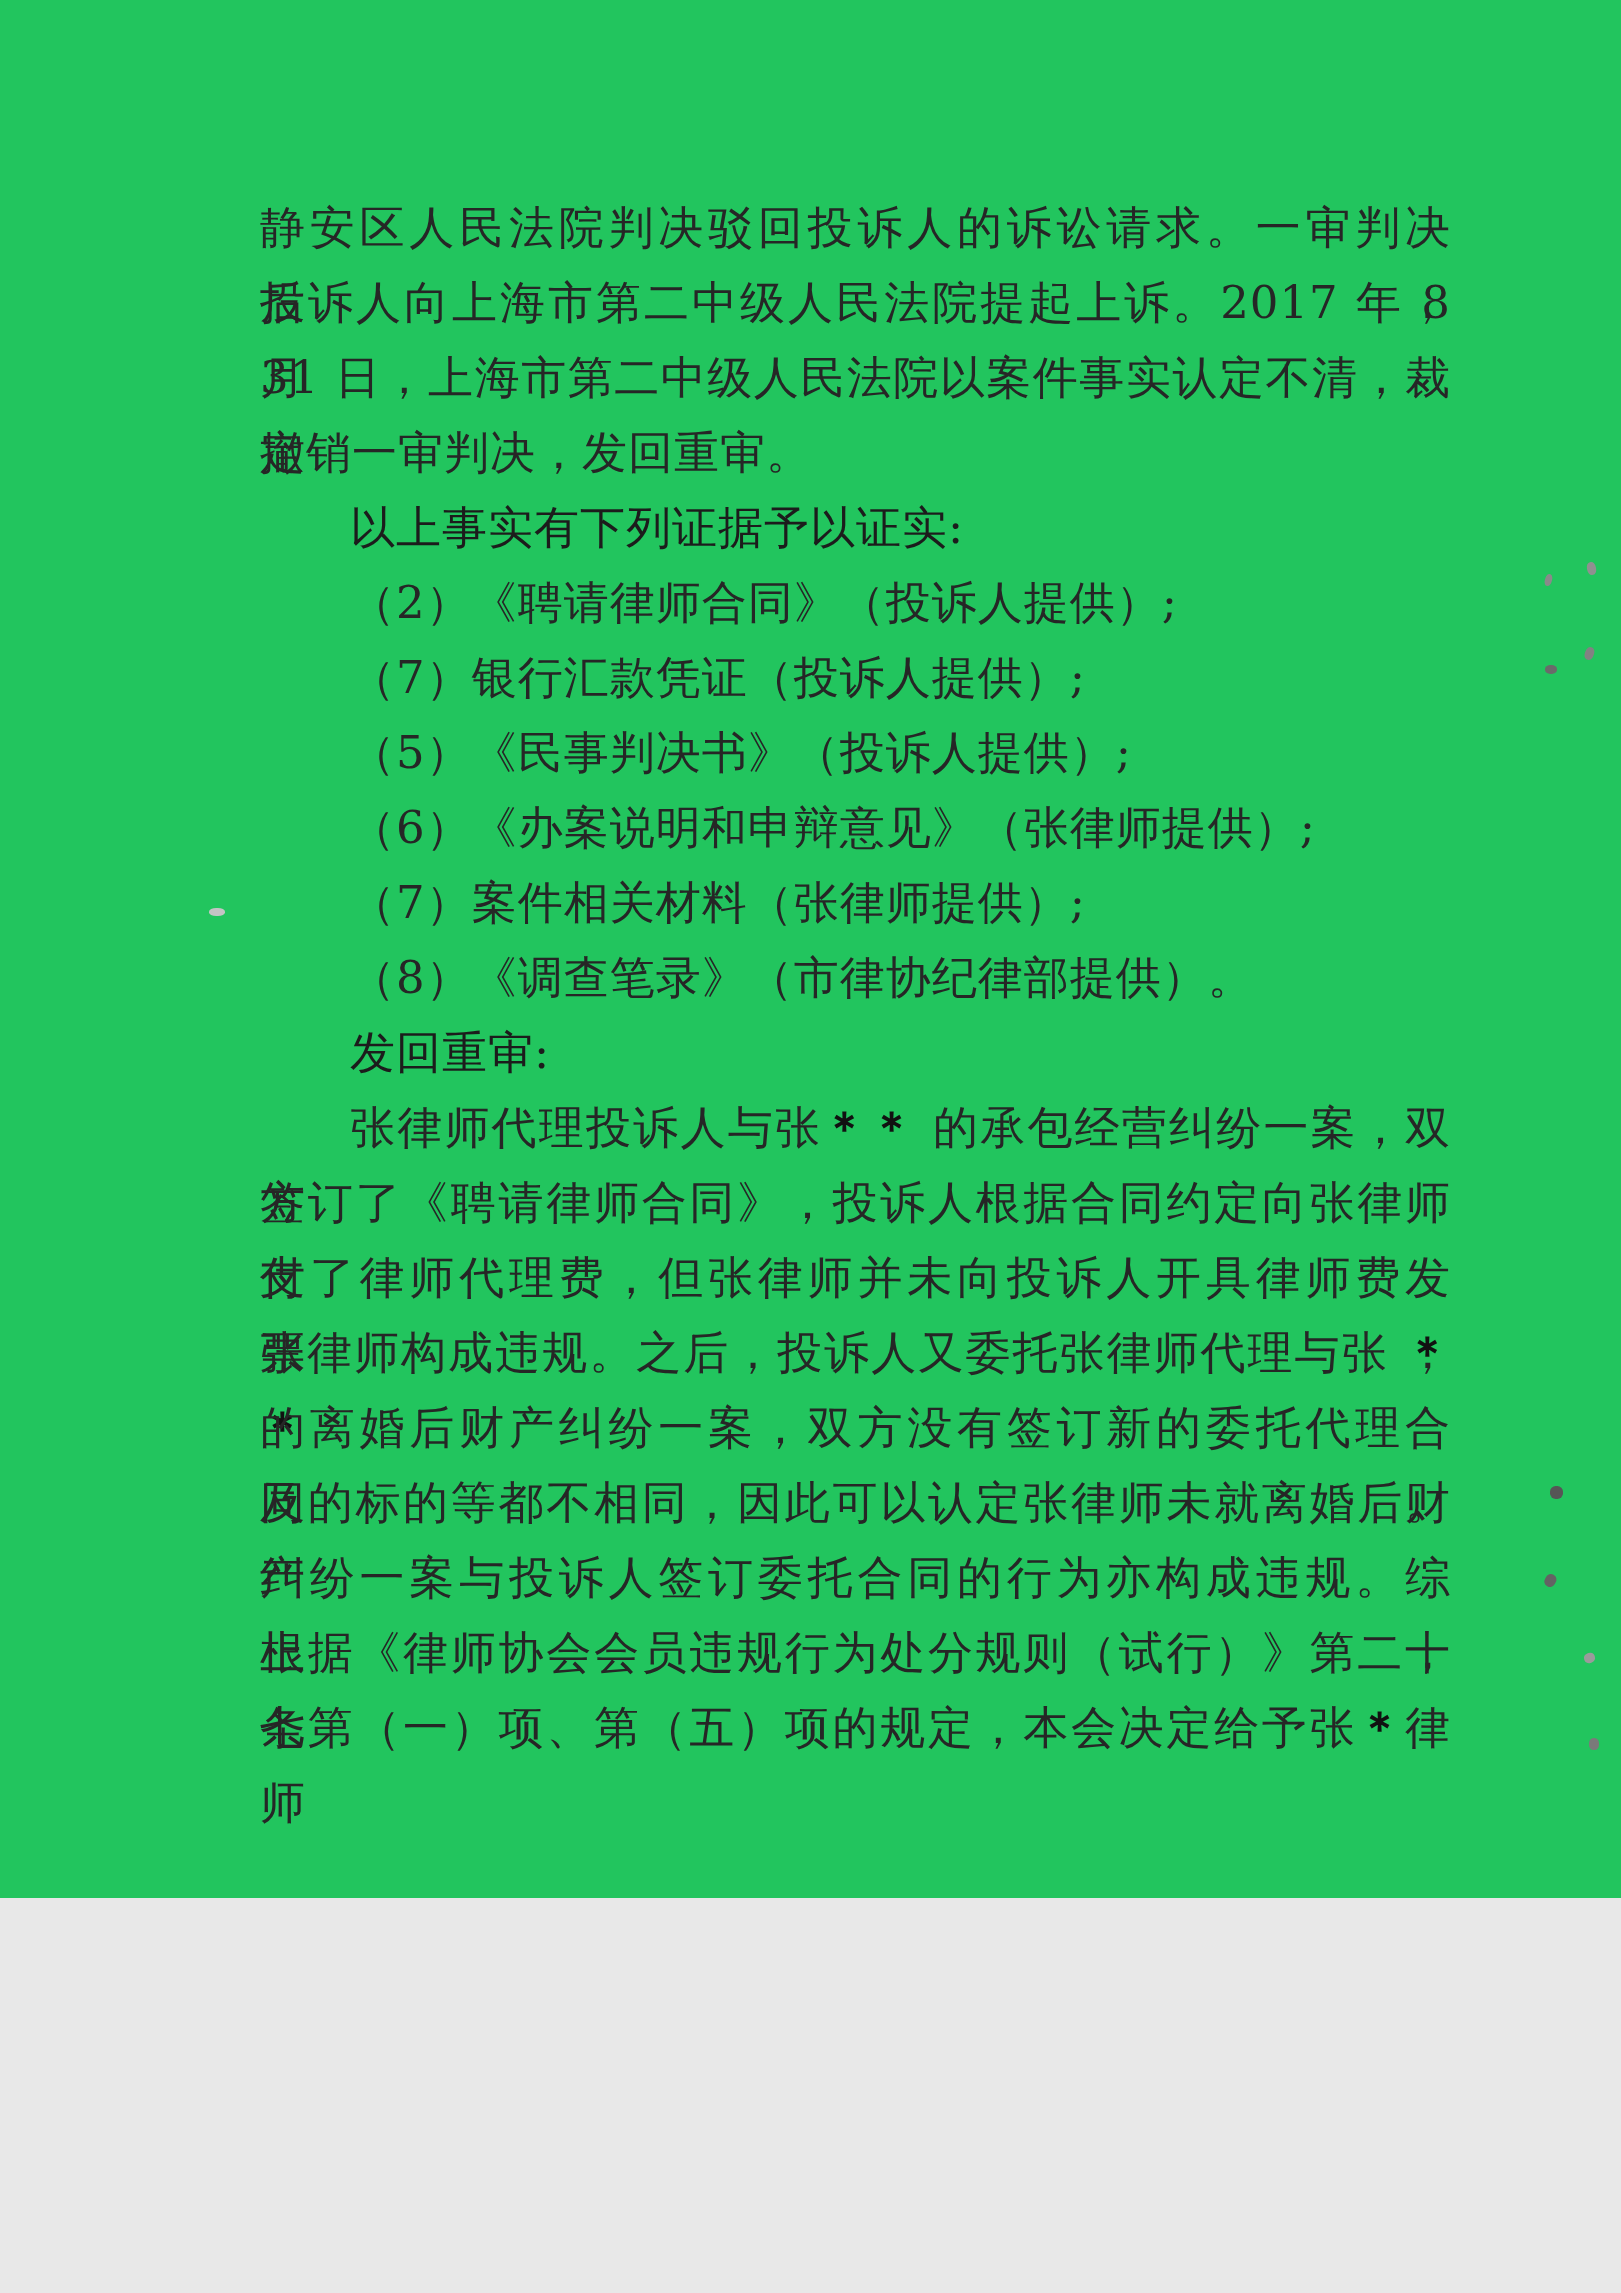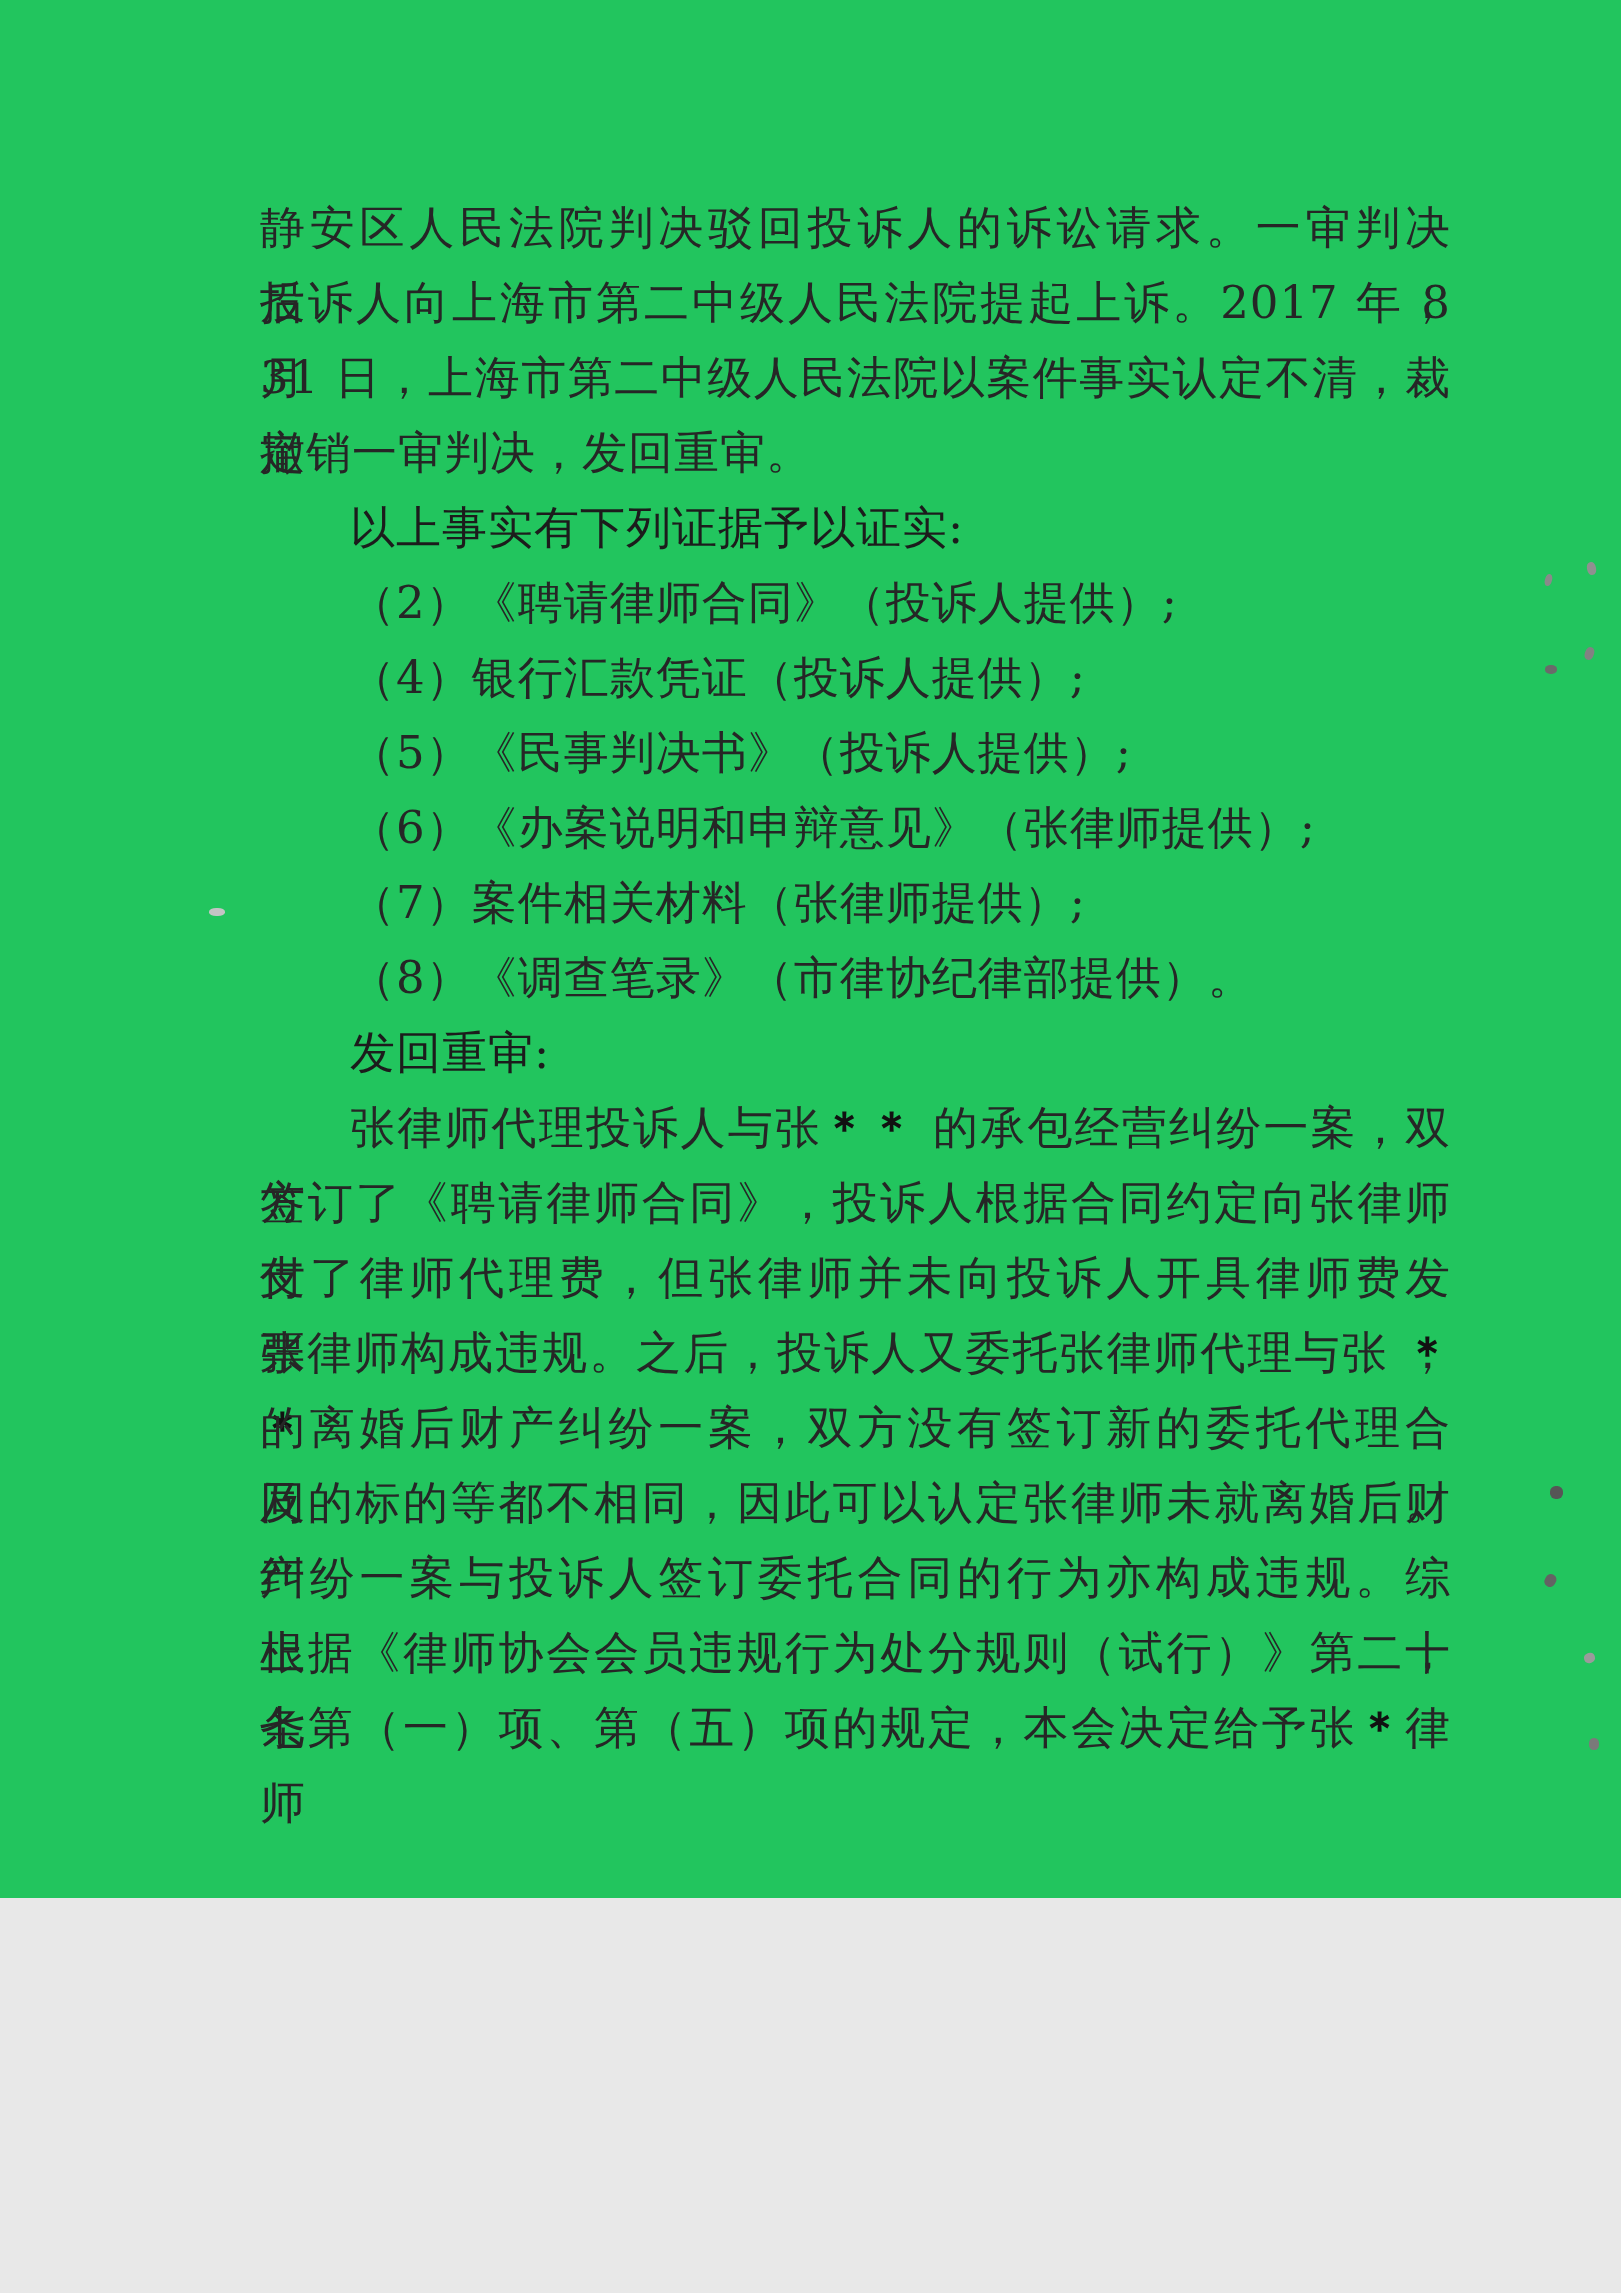--- a/index.html
+++ b/index.html
@@ -77,21 +77,21 @@
 <body>
 
 <div class="page">
   <div class="doc-body" id="doc-body">
       <div class="line flush fill"><span>静安区人民法院判决驳回投诉人的诉讼请求。一审判决后，</span></div>
       <div class="line flush fill"><span>投诉人向上海市第二中级人民法院提起上诉。2017 年 8 月</span></div>
       <div class="line flush fill"><span>31 日，上海市第二中级人民法院以案件事实认定不清，裁定</span></div>
       <div class="line flush"><span>撤销一审判决，发回重审。</span></div>
       <div class="line heading"><span>以上事实有下列证据予以证实:</span></div>
       <div class="line indent"><span>（2）《聘请律师合同》（投诉人提供）;</span></div>
-      <div class="line indent"><span>（4）银行汇款凭证（投诉人提供）;</span></div>
+      <div class="line indent"><span>（7）银行汇款凭证（投诉人提供）;</span></div>
       <div class="line indent"><span>（5）《民事判决书》（投诉人提供）;</span></div>
       <div class="line indent"><span>（6）《办案说明和申辩意见》（张律师提供）;</span></div>
       <div class="line indent"><span>（7）案件相关材料（张律师提供）;</span></div>
       <div class="line indent"><span>（8）《调查笔录》（市律协纪律部提供）。</span></div>
       <div class="line heading"><span>发回重审:</span></div>
       <div class="line indent fill"><span>张律师代理投诉人与张</span><span class="b">＊＊</span><span> 的承包经营纠纷一案，双方</span></div>
       <div class="line flush fill"><span>签订了《聘请律师合同》，投诉人根据合同约定向张律师支</span></div>
       <div class="line flush fill"><span>付了律师代理费，但张律师并未向投诉人开具律师费发票，</span></div>
       <div class="line flush fill"><span>张律师构成违规。之后，投诉人又委托张律师代理与张 </span><span class="b">＊ ＊</span></div>
       <div class="line flush fill"><span>的离婚后财产纠纷一案，双方没有签订新的委托代理合同。</span></div>

